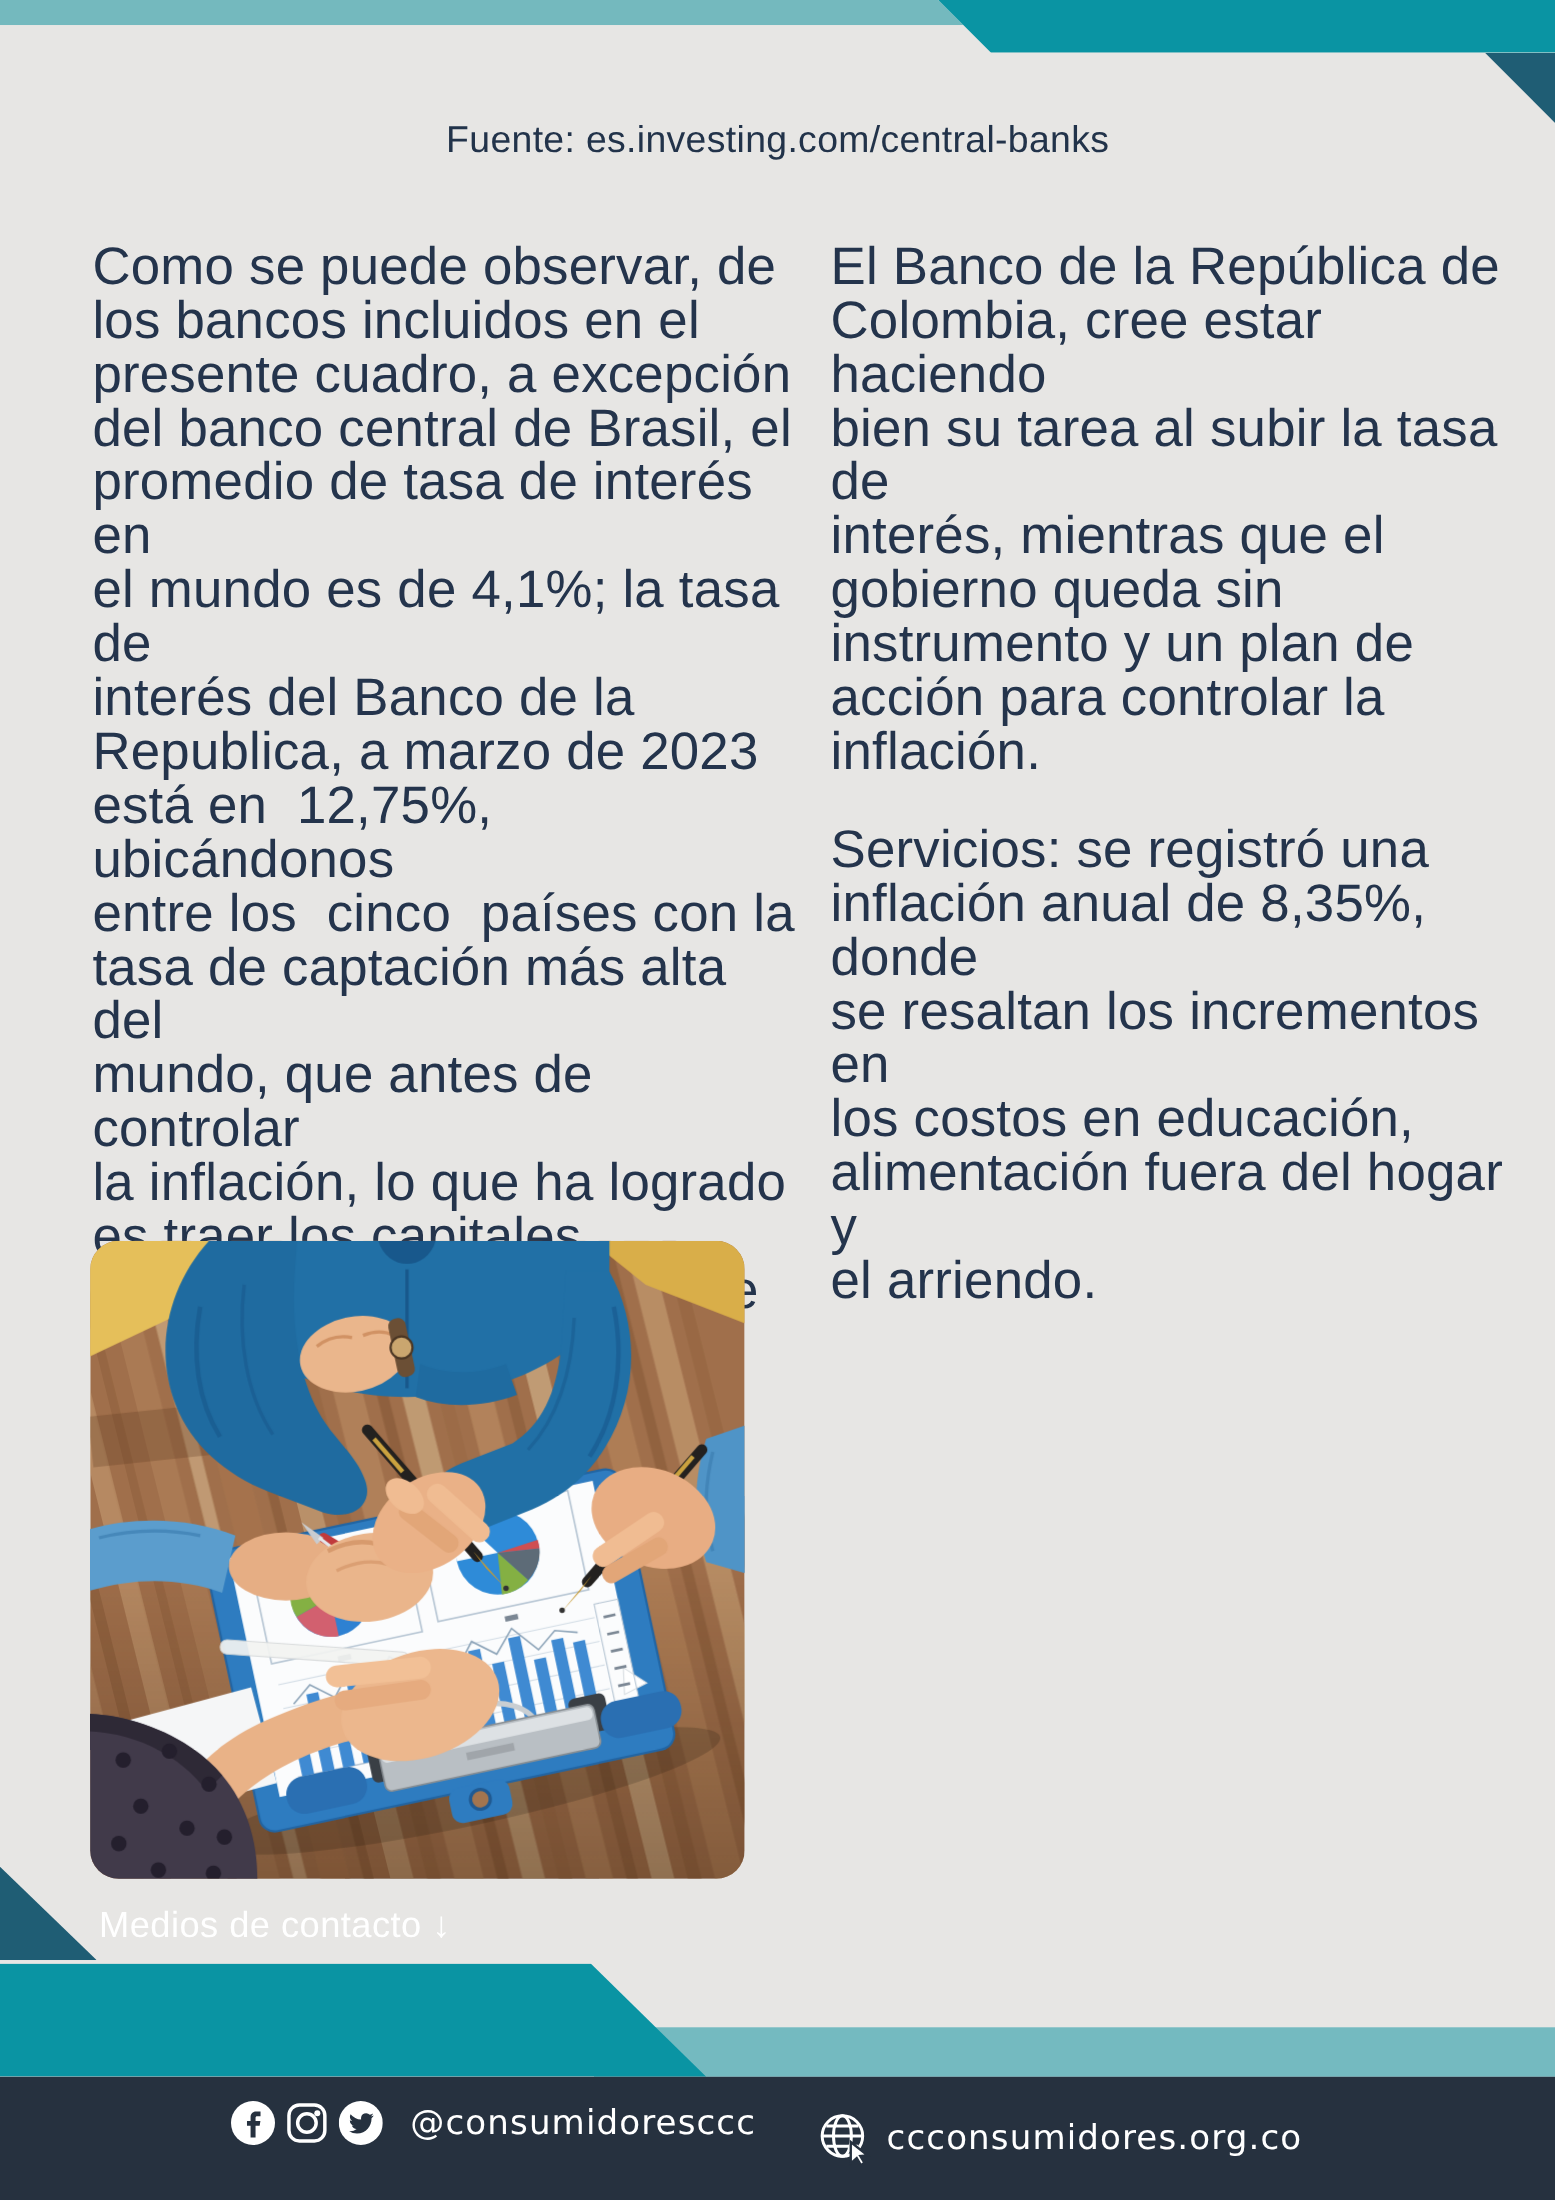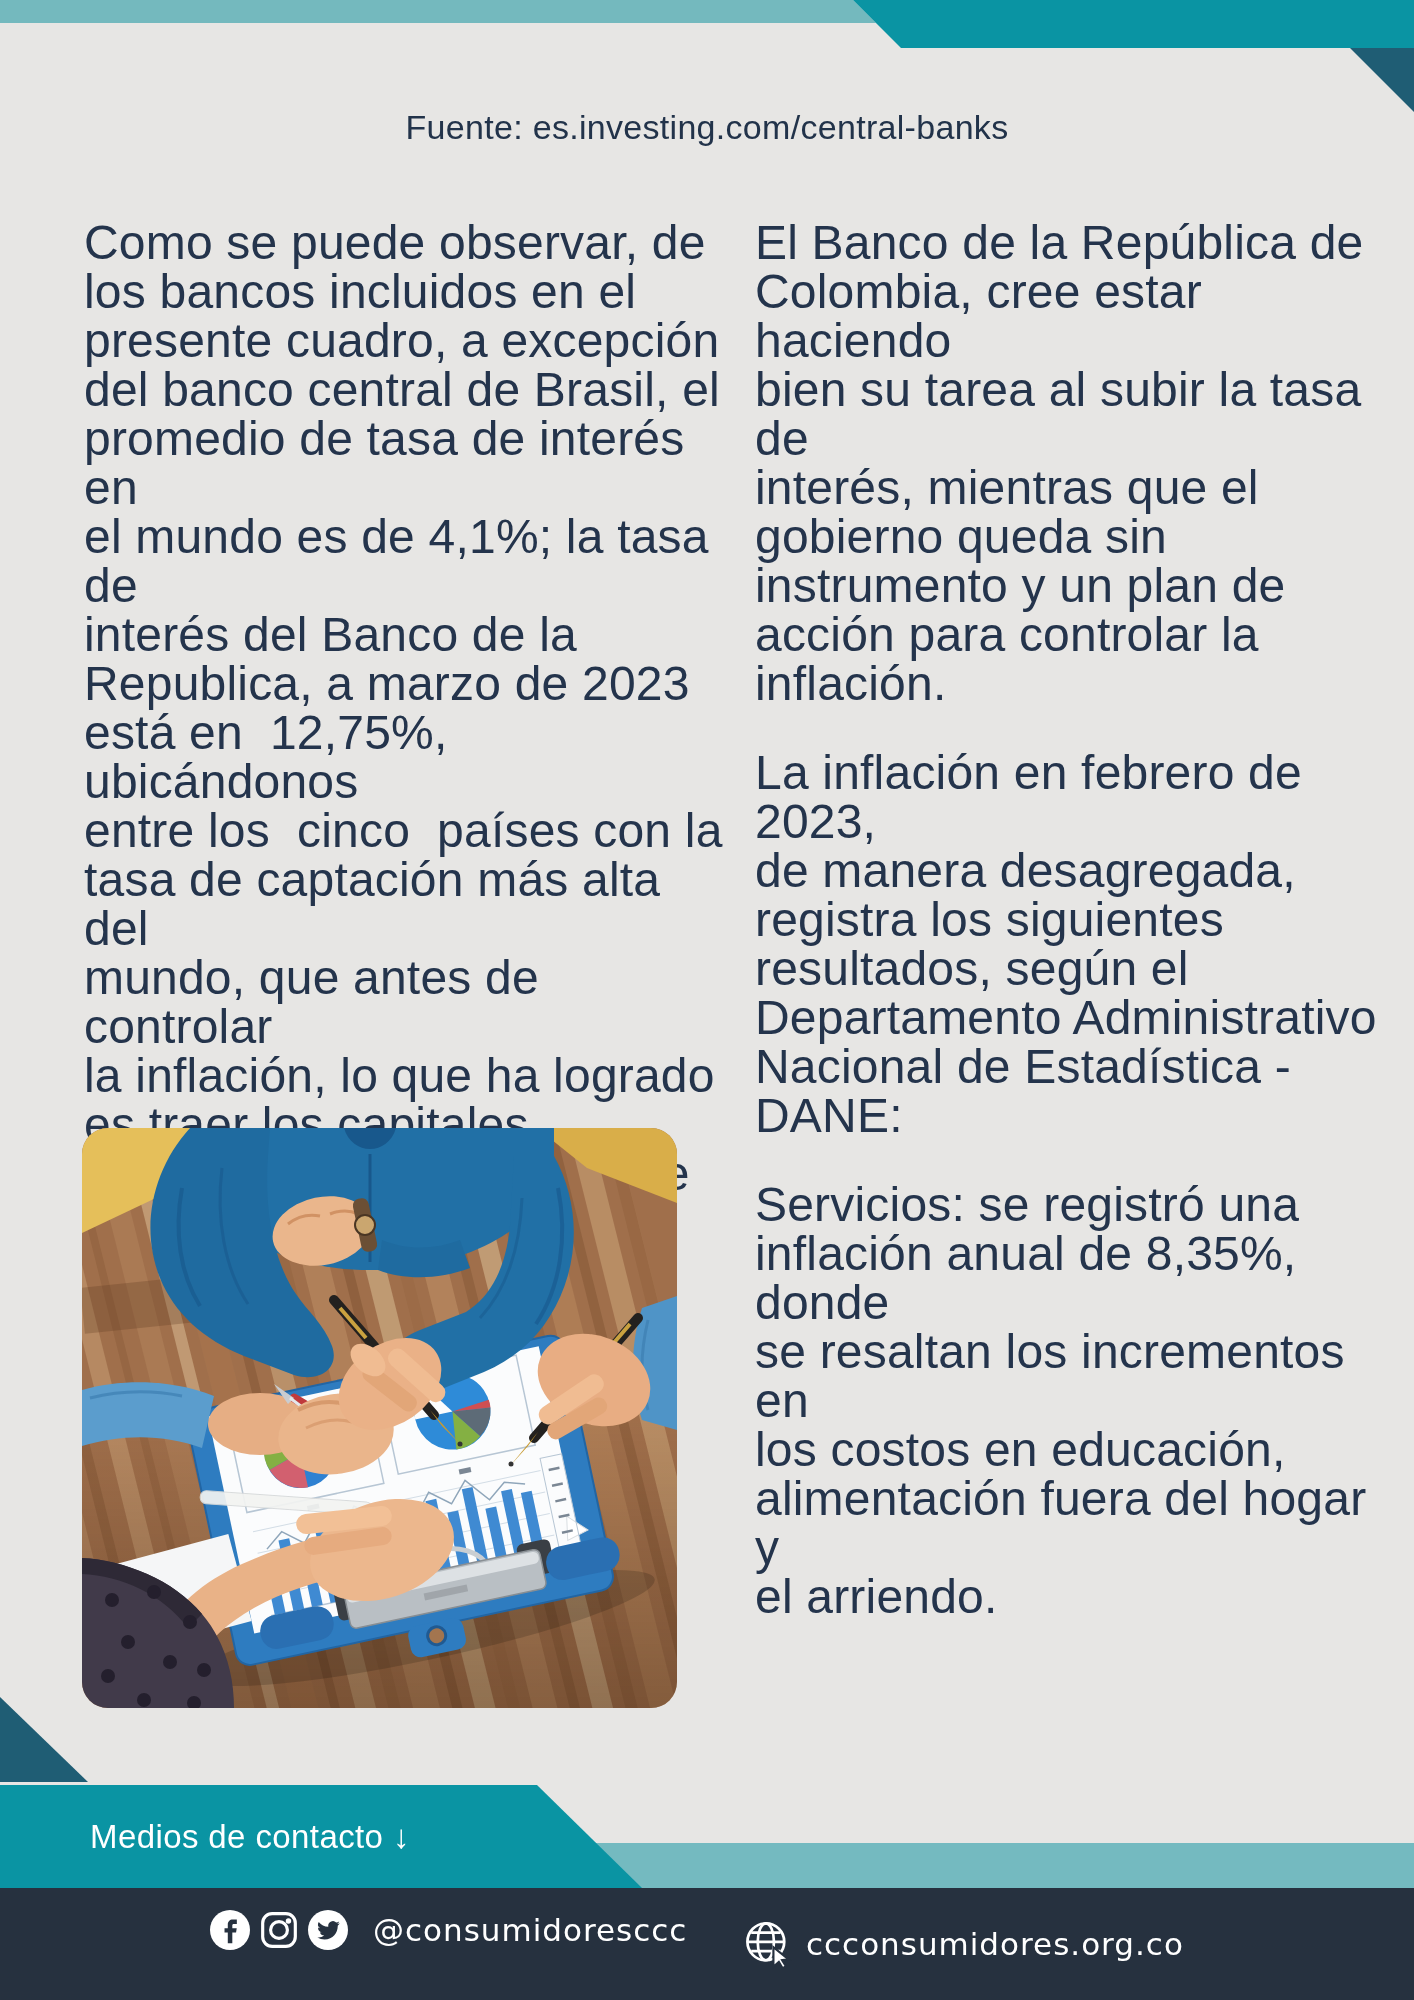--- a/index.html
+++ b/index.html
@@ -29,21 +29,21 @@
   
   .photo{position:absolute;left:82px;top:1128px;width:595px;height:580px;margin:0;
     border-radius:26px;overflow:hidden;}
   .photo svg{display:block;width:595px;height:580px;}
   
   .bottom-dark{left:0;top:1697px;width:88px;height:85px;background:#1f5d74;
     clip-path:polygon(0 0,100% 100%,0 100%);}
   .bottom-light{left:540px;top:1843px;width:874px;height:45px;background:#74bac0;}
   .bottom-teal{left:0;top:1785px;width:642px;height:103px;background:#0a94a3;
     clip-path:polygon(0 0,537px 0,642px 103px,0 103px);}
-  .contact-label{position:absolute;left:90px;top:1812px;font-size:33px;line-height:49px;
+  .contact-label{position:absolute;left:90px;top:1725px;font-size:33px;line-height:49px;
     color:#ffffff;letter-spacing:.4px;}
   
   .footer{position:absolute;left:0;top:1888px;width:1414px;height:112px;background:#26313f;}
   .social-cluster{position:absolute;left:210px;top:0;height:83px;display:flex;align-items:center;gap:9px;}
   .social-cluster svg{display:block;}
   .handle{margin-left:16px;font-family:"DejaVu Sans",sans-serif;font-size:31px;color:#fff;letter-spacing:1px;}
   .site-cluster{position:absolute;left:742px;top:0;height:112px;display:flex;align-items:center;gap:12px;}
   .site{font-family:"DejaVu Sans",sans-serif;font-size:31px;color:#fff;letter-spacing:1px;}
 </style>
 </head>
@@ -82,26 +82,20 @@
     </section>
     <section class="col right">
       <p class="body-text">El Banco de la República de
 Colombia, cree estar haciendo
 bien su tarea al subir la tasa de
 interés, mientras que el
 gobierno queda sin
 instrumento y un plan de
 acción para controlar la
 inflación.</p>
-      <p class="body-text">La inflación en febrero de 2023,
-de manera desagregada,
-registra los siguientes
-resultados, según el
-Departamento Administrativo
-Nacional de Estadística - DANE:</p>
       <p class="body-text">Servicios: se registró una
 inflación anual de 8,35%, donde
 se resaltan los incrementos en
 los costos en educación,
 alimentación fuera del hogar y
 el arriendo.</p>
     </section>
   </main>
 
   <figure class="photo">

